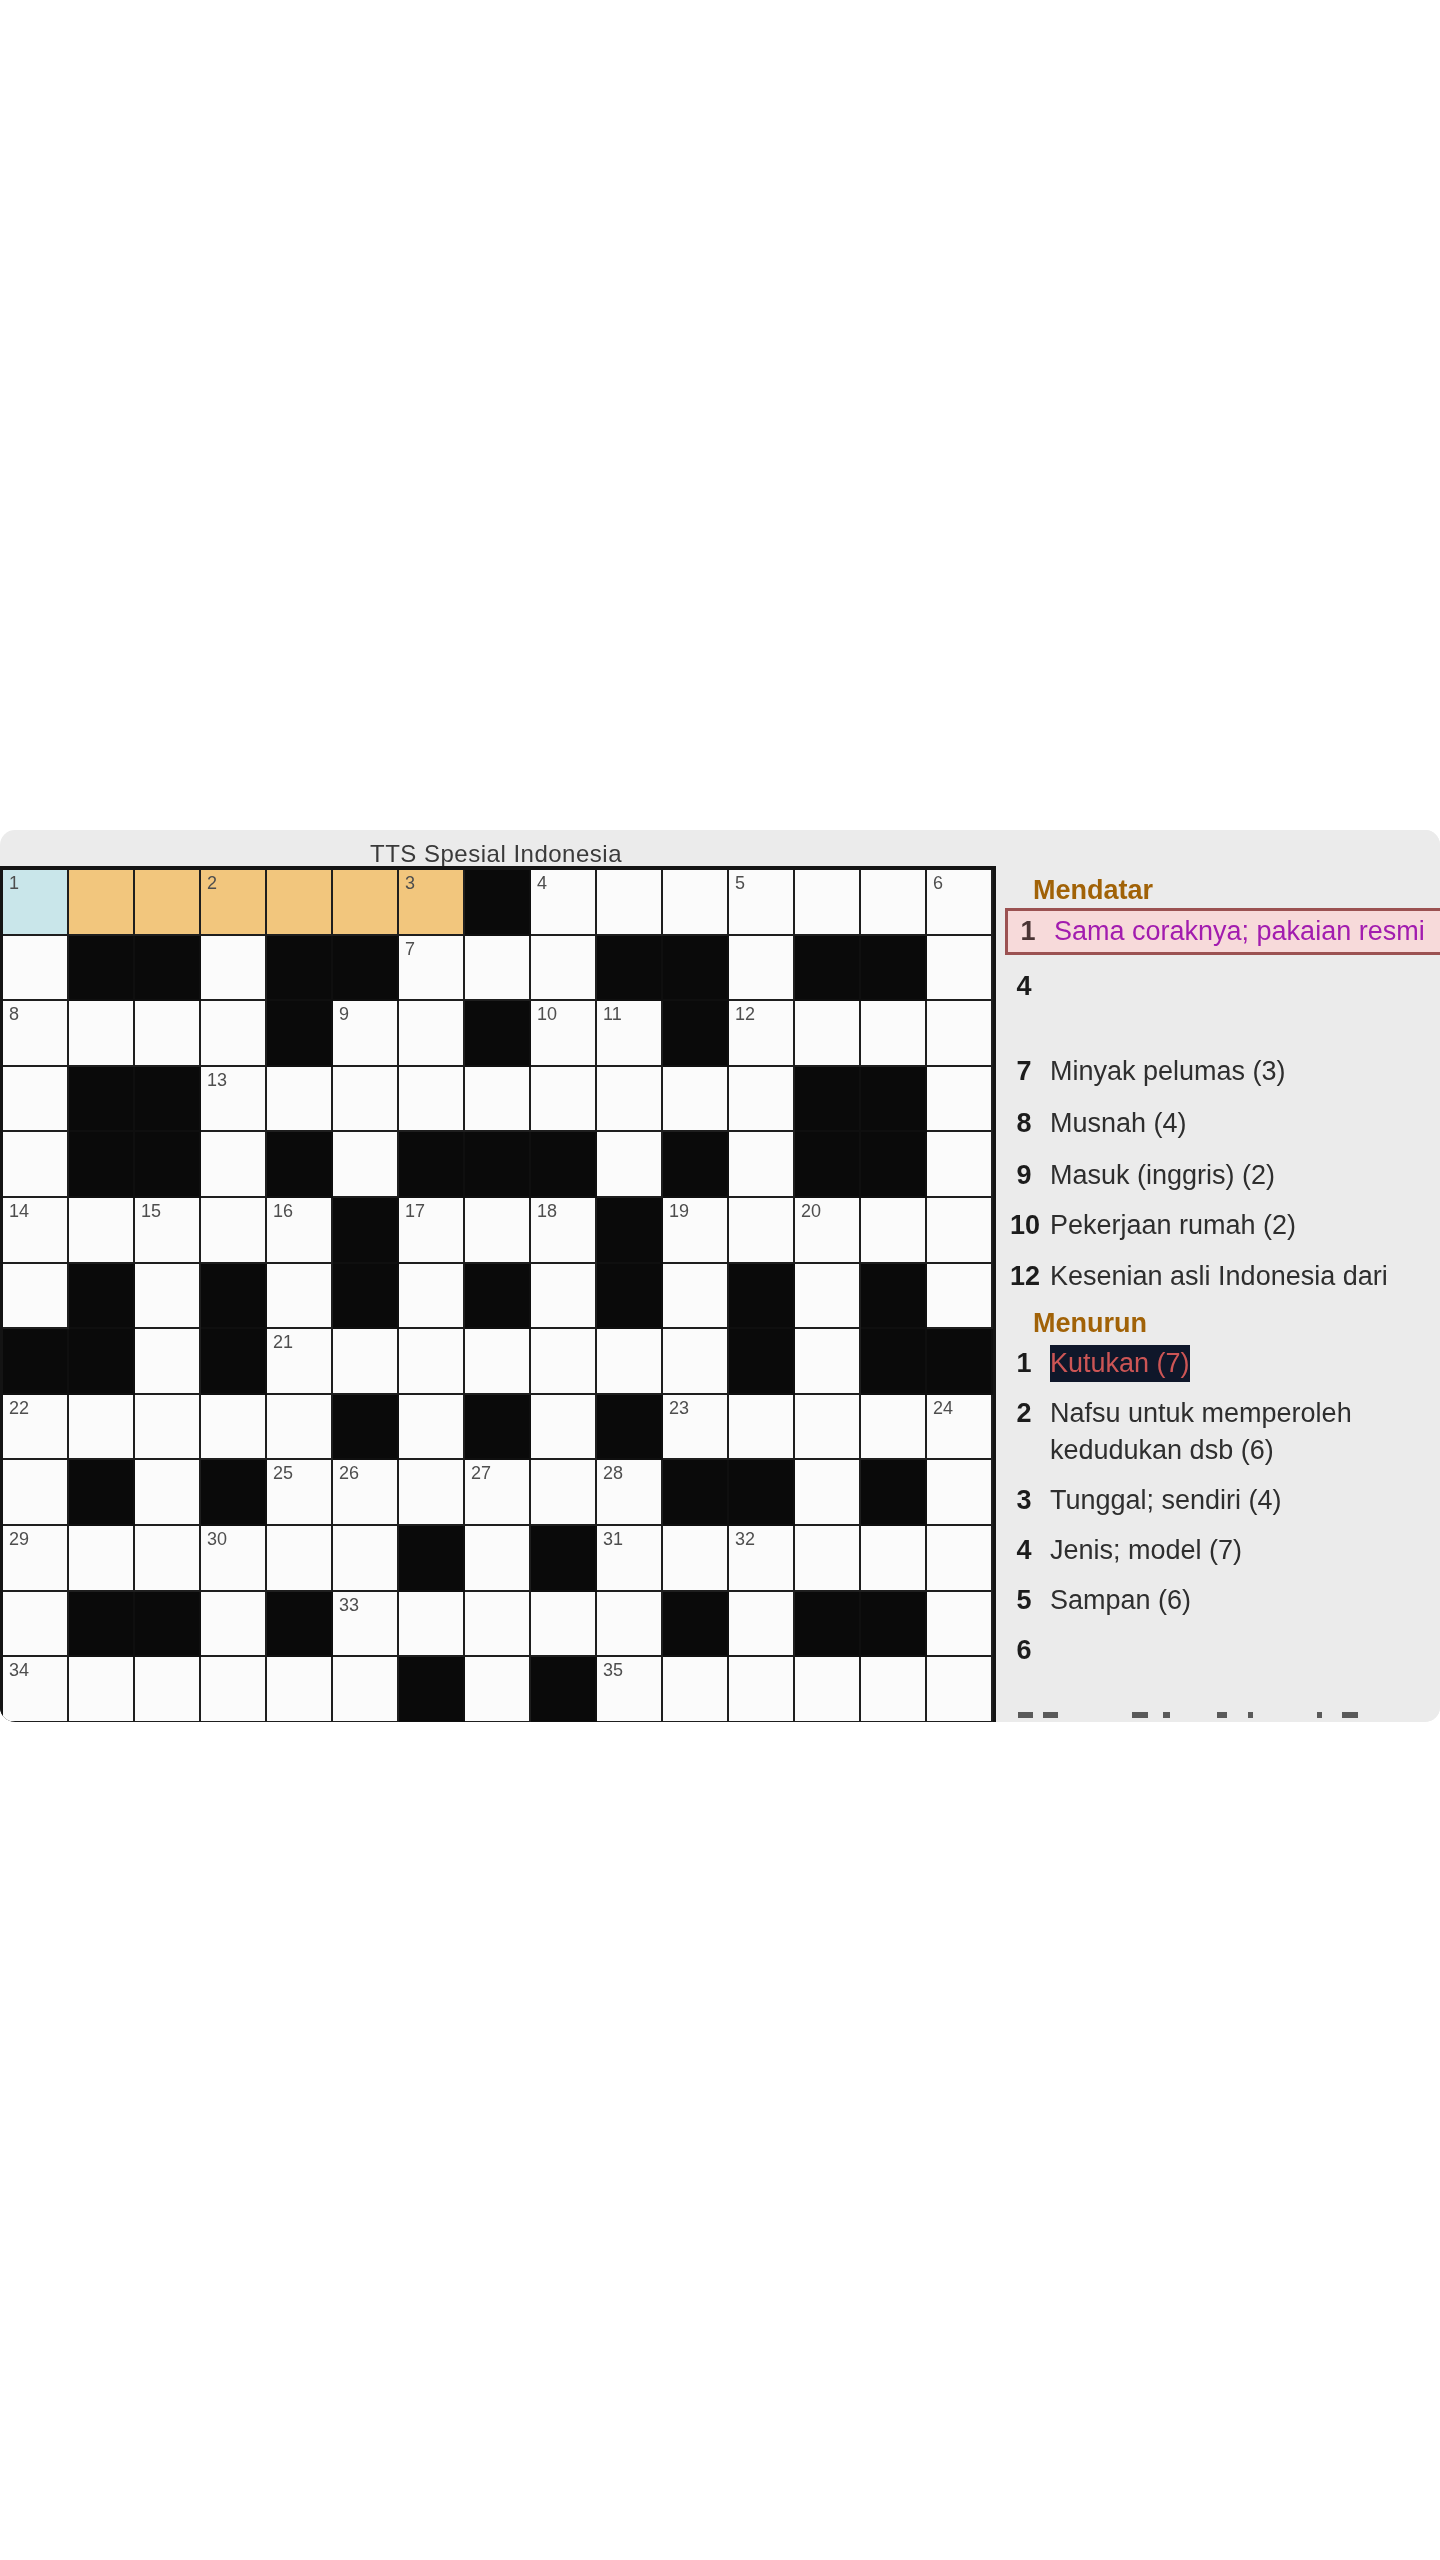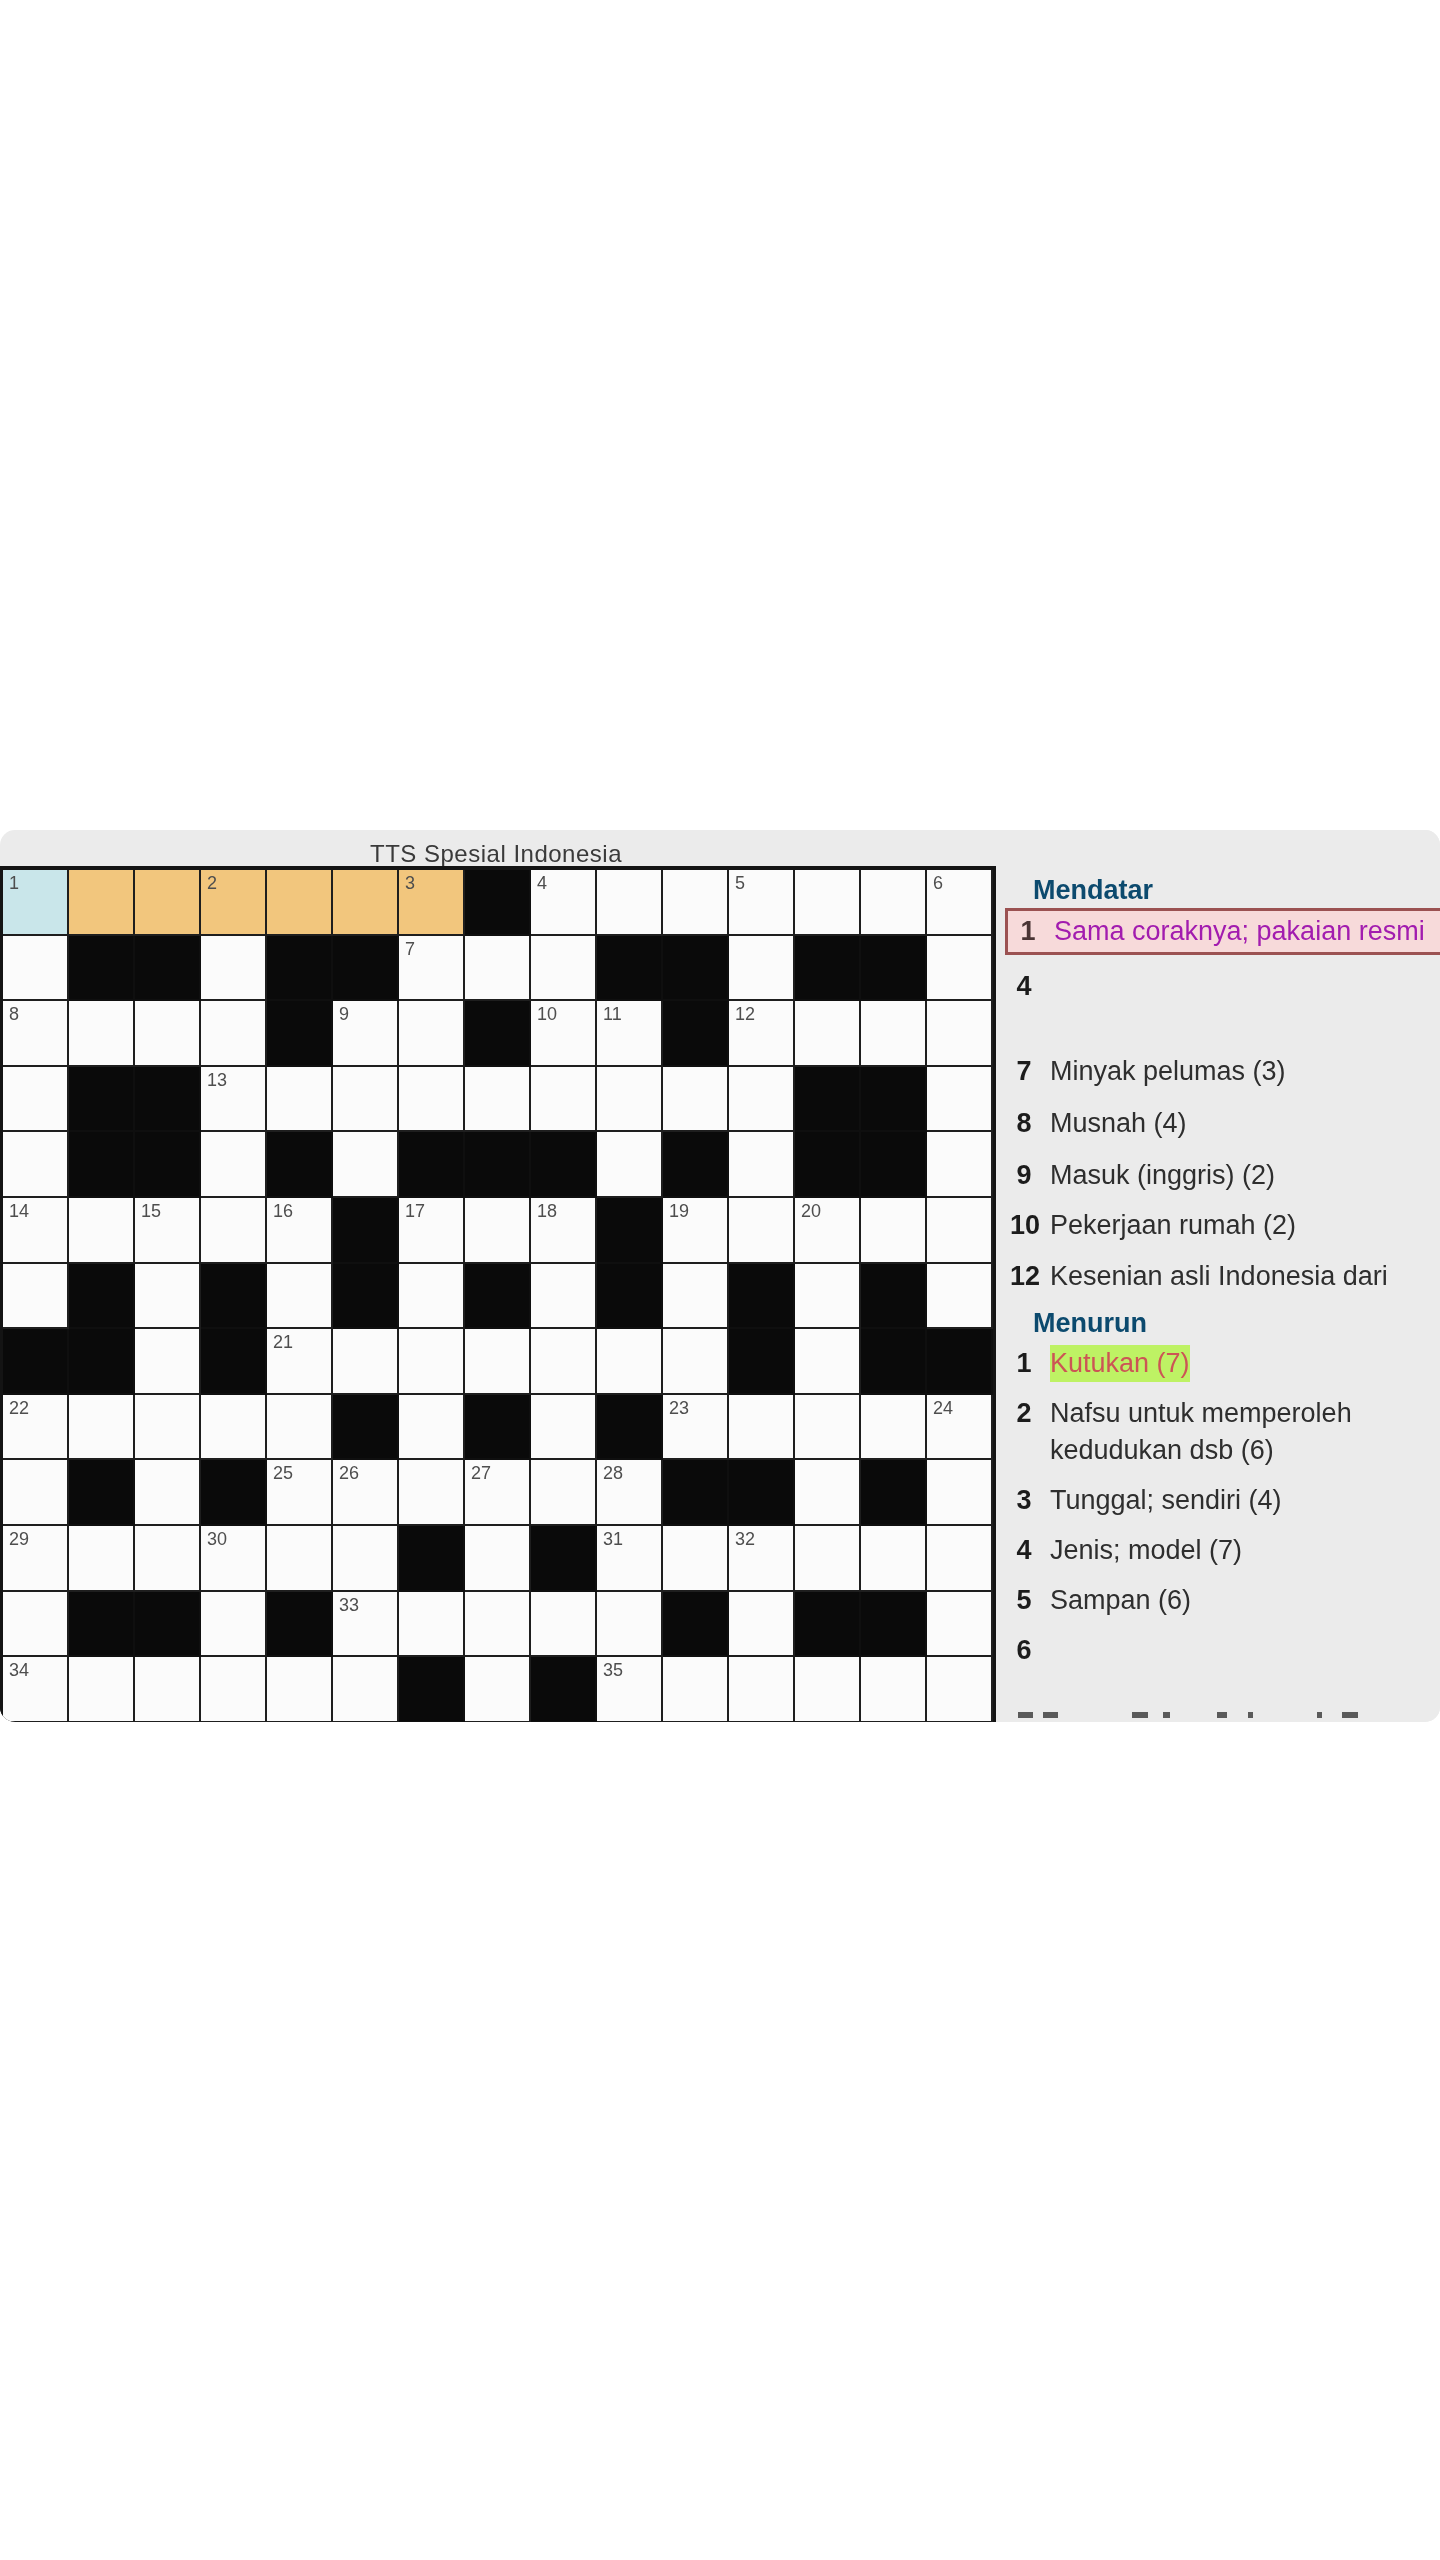--- a/index.html
+++ b/index.html
@@ -41,40 +41,40 @@
     position:absolute;left:6px;top:4px;font-size:18px;line-height:1;
     color:#4e4e4e;
   }
   
   .clues-panel{
     position:absolute;left:1000px;top:0;width:440px;height:892px;
     background:#ebebeb;overflow:hidden;
   }
   .clue-header{
     position:absolute;left:33px;font-size:27px;font-weight:bold;
-    color:#0c4a6e;line-height:37px;white-space:nowrap;
+    color:#a16207;line-height:37px;white-space:nowrap;
   }
   .clue-item{
     position:absolute;left:0;width:520px;display:flex;align-items:flex-start;
   }
   .clue-num{
     width:28px;margin-left:10px;flex:none;text-align:center;
     font-size:27px;font-weight:bold;color:#1c1c1c;line-height:37px;
   }
   .clue-lines{margin-left:12px;}
   .clue-line{
     font-size:27px;color:#2e2e2e;line-height:37px;white-space:nowrap;
   }
   .clue-item.boxed{
     left:5px;width:520px;box-sizing:border-box;height:47px;
     border:3px solid #9b5252;background:#f7dada;padding-top:2px;
   }
   .clue-item.boxed .clue-num{margin-left:6px;color:#4a3434;}
   .clue-item.boxed .clue-line{color:#a21caf;}
-  .clue-item.red .clue-line{color:#cc5555;background:#bef264;}
+  .clue-item.red .clue-line{color:#cc5555;background:#0f172a;}
   
   .cutmark{position:absolute;height:6px;background:#5a5a5a;top:882px;}
 </style>
 </head>
 <body>
 
 <div class="content">
 
   <div class="puzzle-area">
     <div class="puzzle-title">TTS Spesial Indonesia</div>

